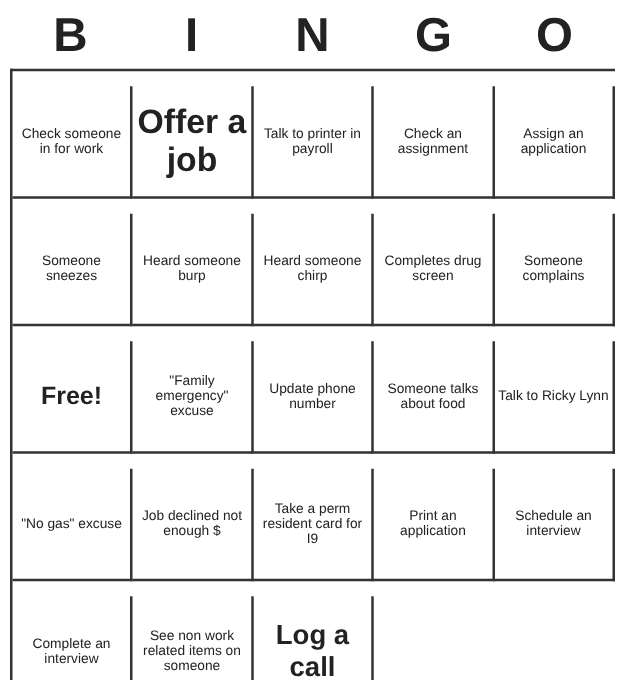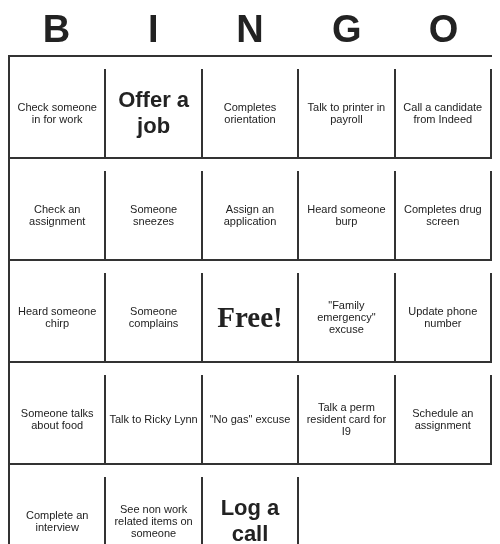--- a/index.html
+++ b/index.html
@@ -43,23 +43,22 @@
       align-items: center;
       justify-content: center;
       text-align: center;
       padding: 2px;
       font-size: 11px;
       color: #222;
       min-height: 90px;
       margin-top: 12px;
     }
     .bingo-cell.free {
-      font-size: 29px;
+      font-size: 20px;
       font-weight: bold;
-      font-family: Liberation Serif, serif;
     }
     .bingo-cell.large-text {
       font-size: 22px;
       font-weight: bold;
     }
     .bingo-cell.offer-job {
       font-size: 24px;
       font-weight: bold;
     }
   </style>
@@ -69,35 +68,35 @@
 <div class="bingo-title">
   <span class="bingo-letter">B</span>
   <span class="bingo-letter">I</span>
   <span class="bingo-letter">N</span>
   <span class="bingo-letter">G</span>
   <span class="bingo-letter">O</span>
 </div>
 
 <div class="bingo-grid">
 <div class="bingo-cell">Check someone in for work</div>
-    <div class="bingo-cell large-text offer-job" style="font-size: 22px; font-weight: bold;">Offer a job</div>
-    <div class="bingo-cell">Completes orientation</div>
+    <div class="bingo-cell large-text offer-job" style="font-size: 27px; font-weight: bold;">Offer a job</div>
     <div class="bingo-cell">Talk to printer in payroll</div>
-    <div class="bingo-cell">Call a candidate from Indeed</div>
     <div class="bingo-cell">Check an assignment</div>
+    <div class="bingo-cell">Assign an application</div>
     <div class="bingo-cell">Someone sneezes</div>
-    <div class="bingo-cell">Assign an application</div>
     <div class="bingo-cell">Heard someone burp</div>
+    <div class="bingo-cell">Heard someone chirp</div>
     <div class="bingo-cell">Completes drug screen</div>
-    <div class="bingo-cell">Heard someone chirp</div>
     <div class="bingo-cell">Someone complains</div>
     <div class="bingo-cell free">Free!</div>
     <div class="bingo-cell">"Family emergency" excuse</div>
     <div class="bingo-cell">Update phone number</div>
     <div class="bingo-cell">Someone talks about food</div>
     <div class="bingo-cell">Talk to Ricky Lynn</div>
     <div class="bingo-cell">"No gas" excuse</div>
-    <div class="bingo-cell">Talk a perm resident card for I9</div>
-    <div class="bingo-cell">Schedule an assignment</div>
+    <div class="bingo-cell">Job declined not enough $</div>
+    <div class="bingo-cell">Take a perm resident card for I9</div>
+    <div class="bingo-cell">Print an application</div>
+    <div class="bingo-cell">Schedule an interview</div>
     <div class="bingo-cell">Complete an interview</div>
     <div class="bingo-cell">See non work related items on someone</div>
     <div class="bingo-cell large-text">Log a call</div>
   </div>
 
 </body></html>

